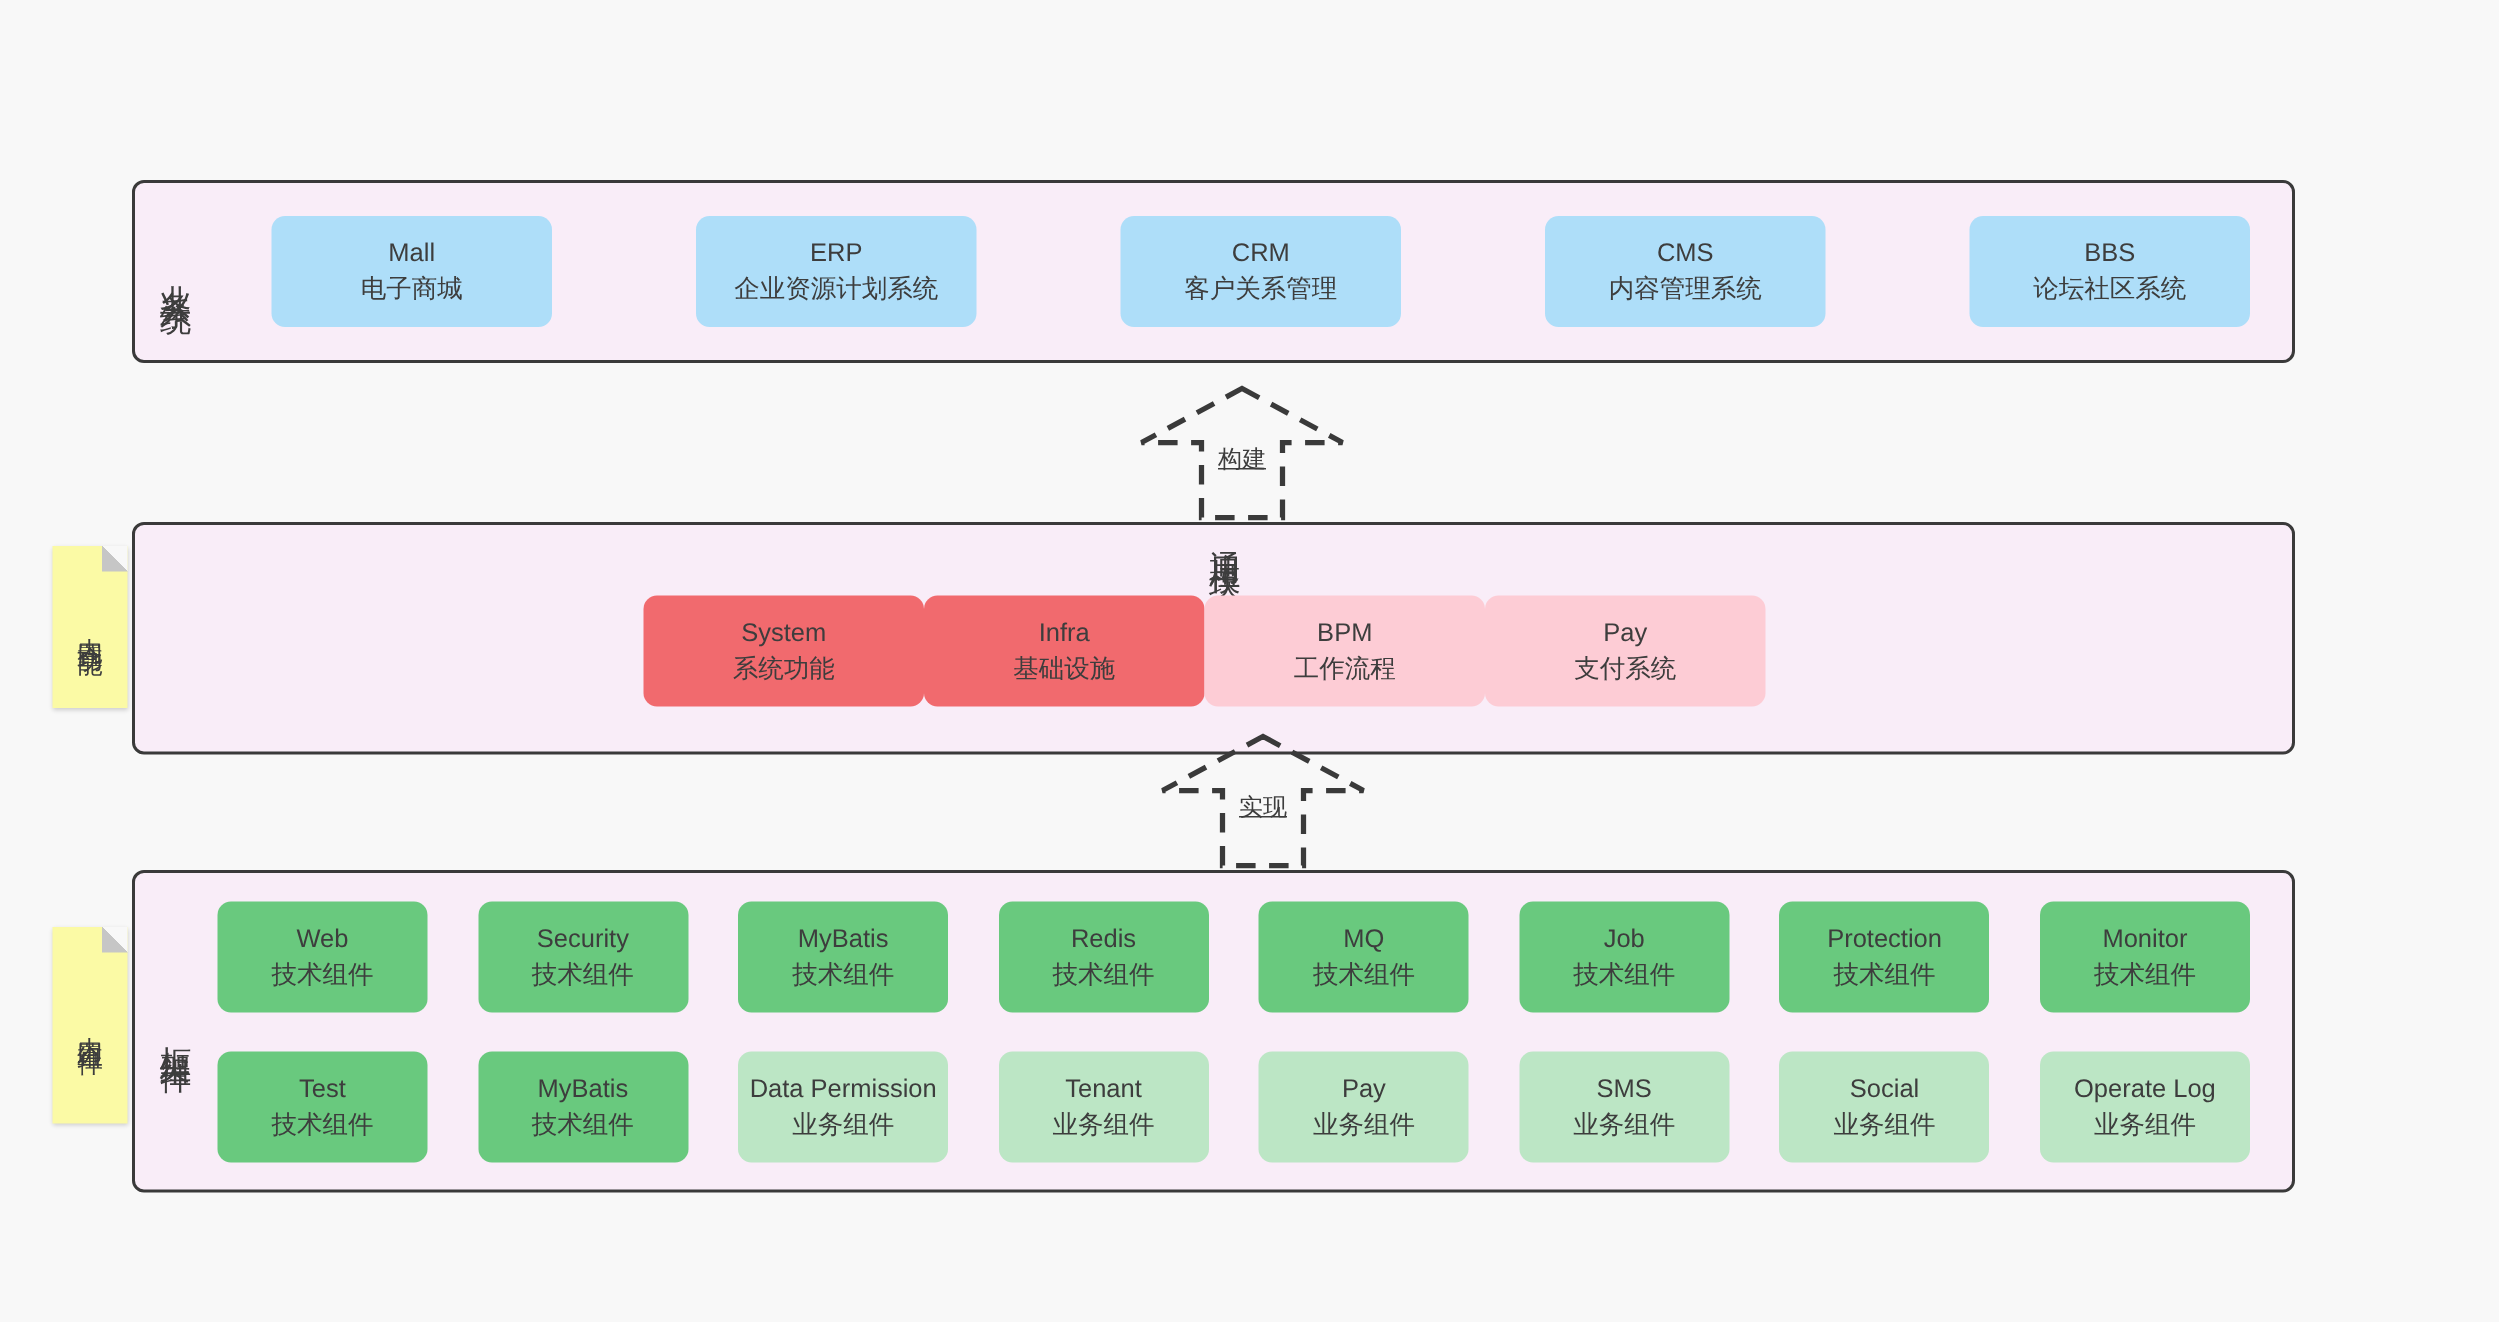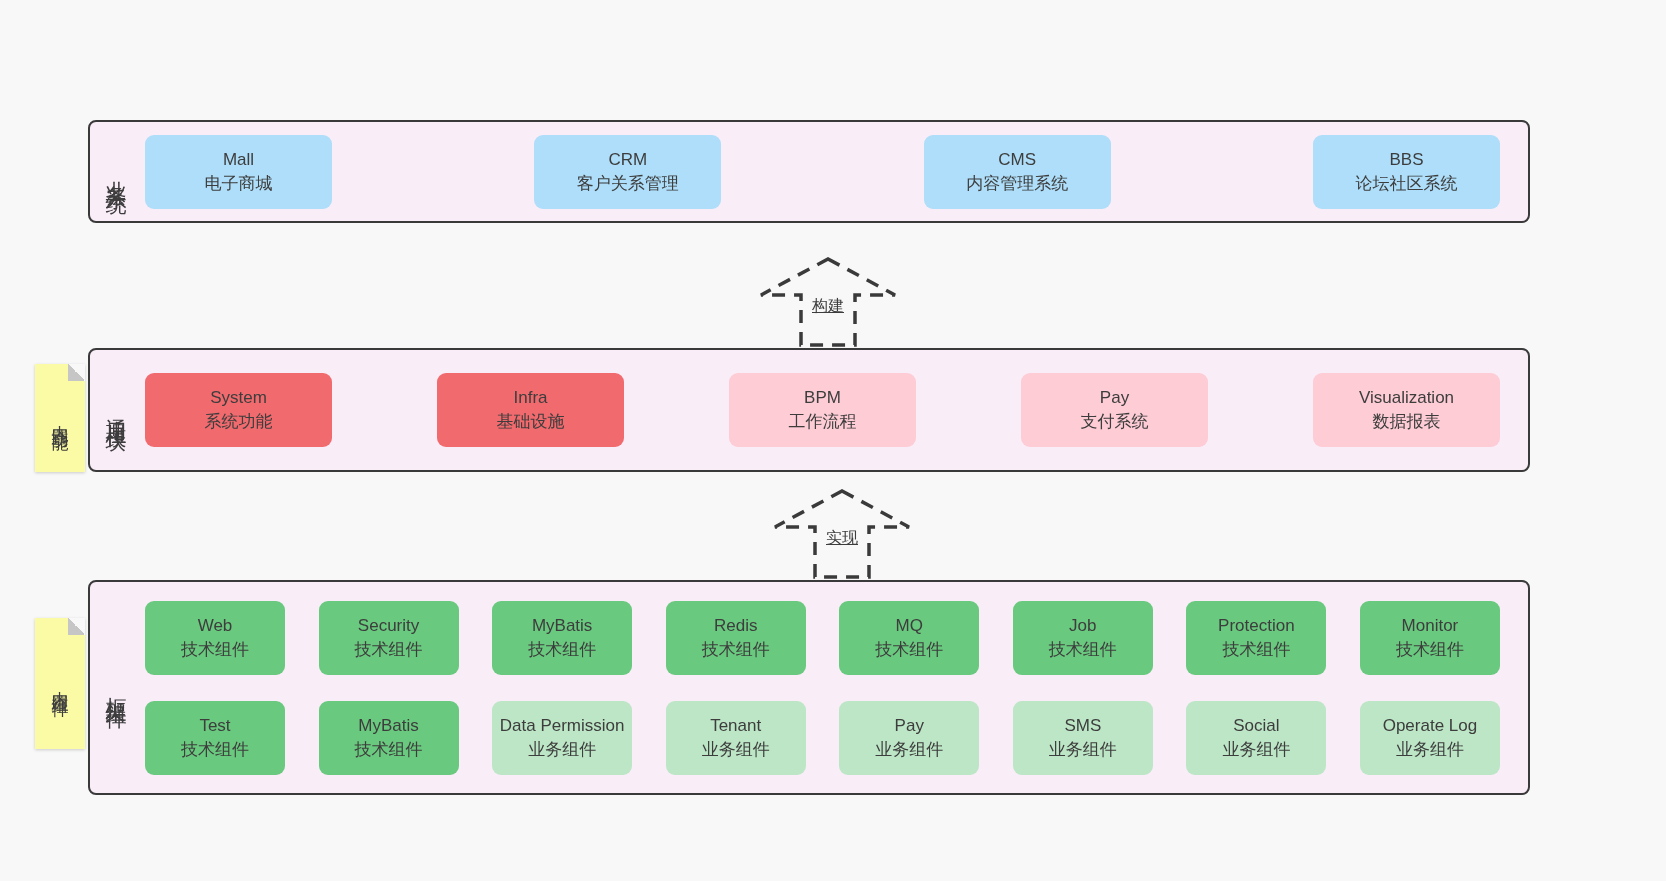--- a/index.html
+++ b/index.html
@@ -9,22 +9,22 @@
     font-family:"Liberation Sans","DejaVu Sans",sans-serif;
     color:var(--c-text,#3d3d3d);
   }
   .band{
     position:absolute;left:88px;width:1442px;box-sizing:border-box;
     background:var(--c-band_bg,#f9edf8);
     border:2px solid var(--c-border,#3a3a3a);
     border-radius:8px;
     display:flex;align-items:center;
   }
-  .band-1{top:120px;height:103px;}
-  .band-2{top:348px;height:124px;}
+  .band-1{top:120px;height:122px;gap:36px;}
+  .band-2{top:348px;height:155px;flex-direction:column;}
   .band-3{top:580px;height:215px;}
   .band-label{
     writing-mode:vertical-lr;text-orientation:upright;
     font-size:21px;letter-spacing:4px;line-height:1;
     margin:0 2px 0 16px;white-space:nowrap;
   }
   .boxes{flex:1;display:flex;justify-content:space-between;align-items:center;margin:0 28px 0 16px;}
   .rows{flex:1;display:flex;flex-direction:column;gap:26px;margin:0 28px 0 16px;}
   .rows .boxes{margin:0;}
   .box{
@@ -68,20 +68,24 @@
 <body>
 
 <div class="band band-1">
   <div class="band-label">业务系统</div>
   <div class="boxes">
     <div class="box v-blue">
       <div>Mall</div>
       <div>电子商城</div>
     </div>
     <div class="box v-blue">
+      <div>ERP</div>
+      <div>企业资源计划系统</div>
+    </div>
+    <div class="box v-blue">
       <div>CRM</div>
       <div>客户关系管理</div>
     </div>
     <div class="box v-blue">
       <div>CMS</div>
       <div>内容管理系统</div>
     </div>
     <div class="box v-blue">
       <div>BBS</div>
       <div>论坛社区系统</div>
@@ -113,24 +117,20 @@
       <div>基础设施</div>
     </div>
     <div class="box v-pink">
       <div>BPM</div>
       <div>工作流程</div>
     </div>
     <div class="box v-pink">
       <div>Pay</div>
       <div>支付系统</div>
     </div>
-    <div class="box v-pink">
-      <div>Visualization</div>
-      <div>数据报表</div>
-    </div>
   </div>
 </div>
 
 <div class="arrow arrow-2">
   <svg viewBox="0 0 140 92">
     <path d="M70 3 L137 39 L97 39 L97 89 L43 89 L43 39 L3 39 Z" fill="none" stroke="#3a3a3a" stroke-width="3.5" stroke-dasharray="13 9"></path>
   </svg>
   <div class="arrow-label">实现</div>
 </div>
 

